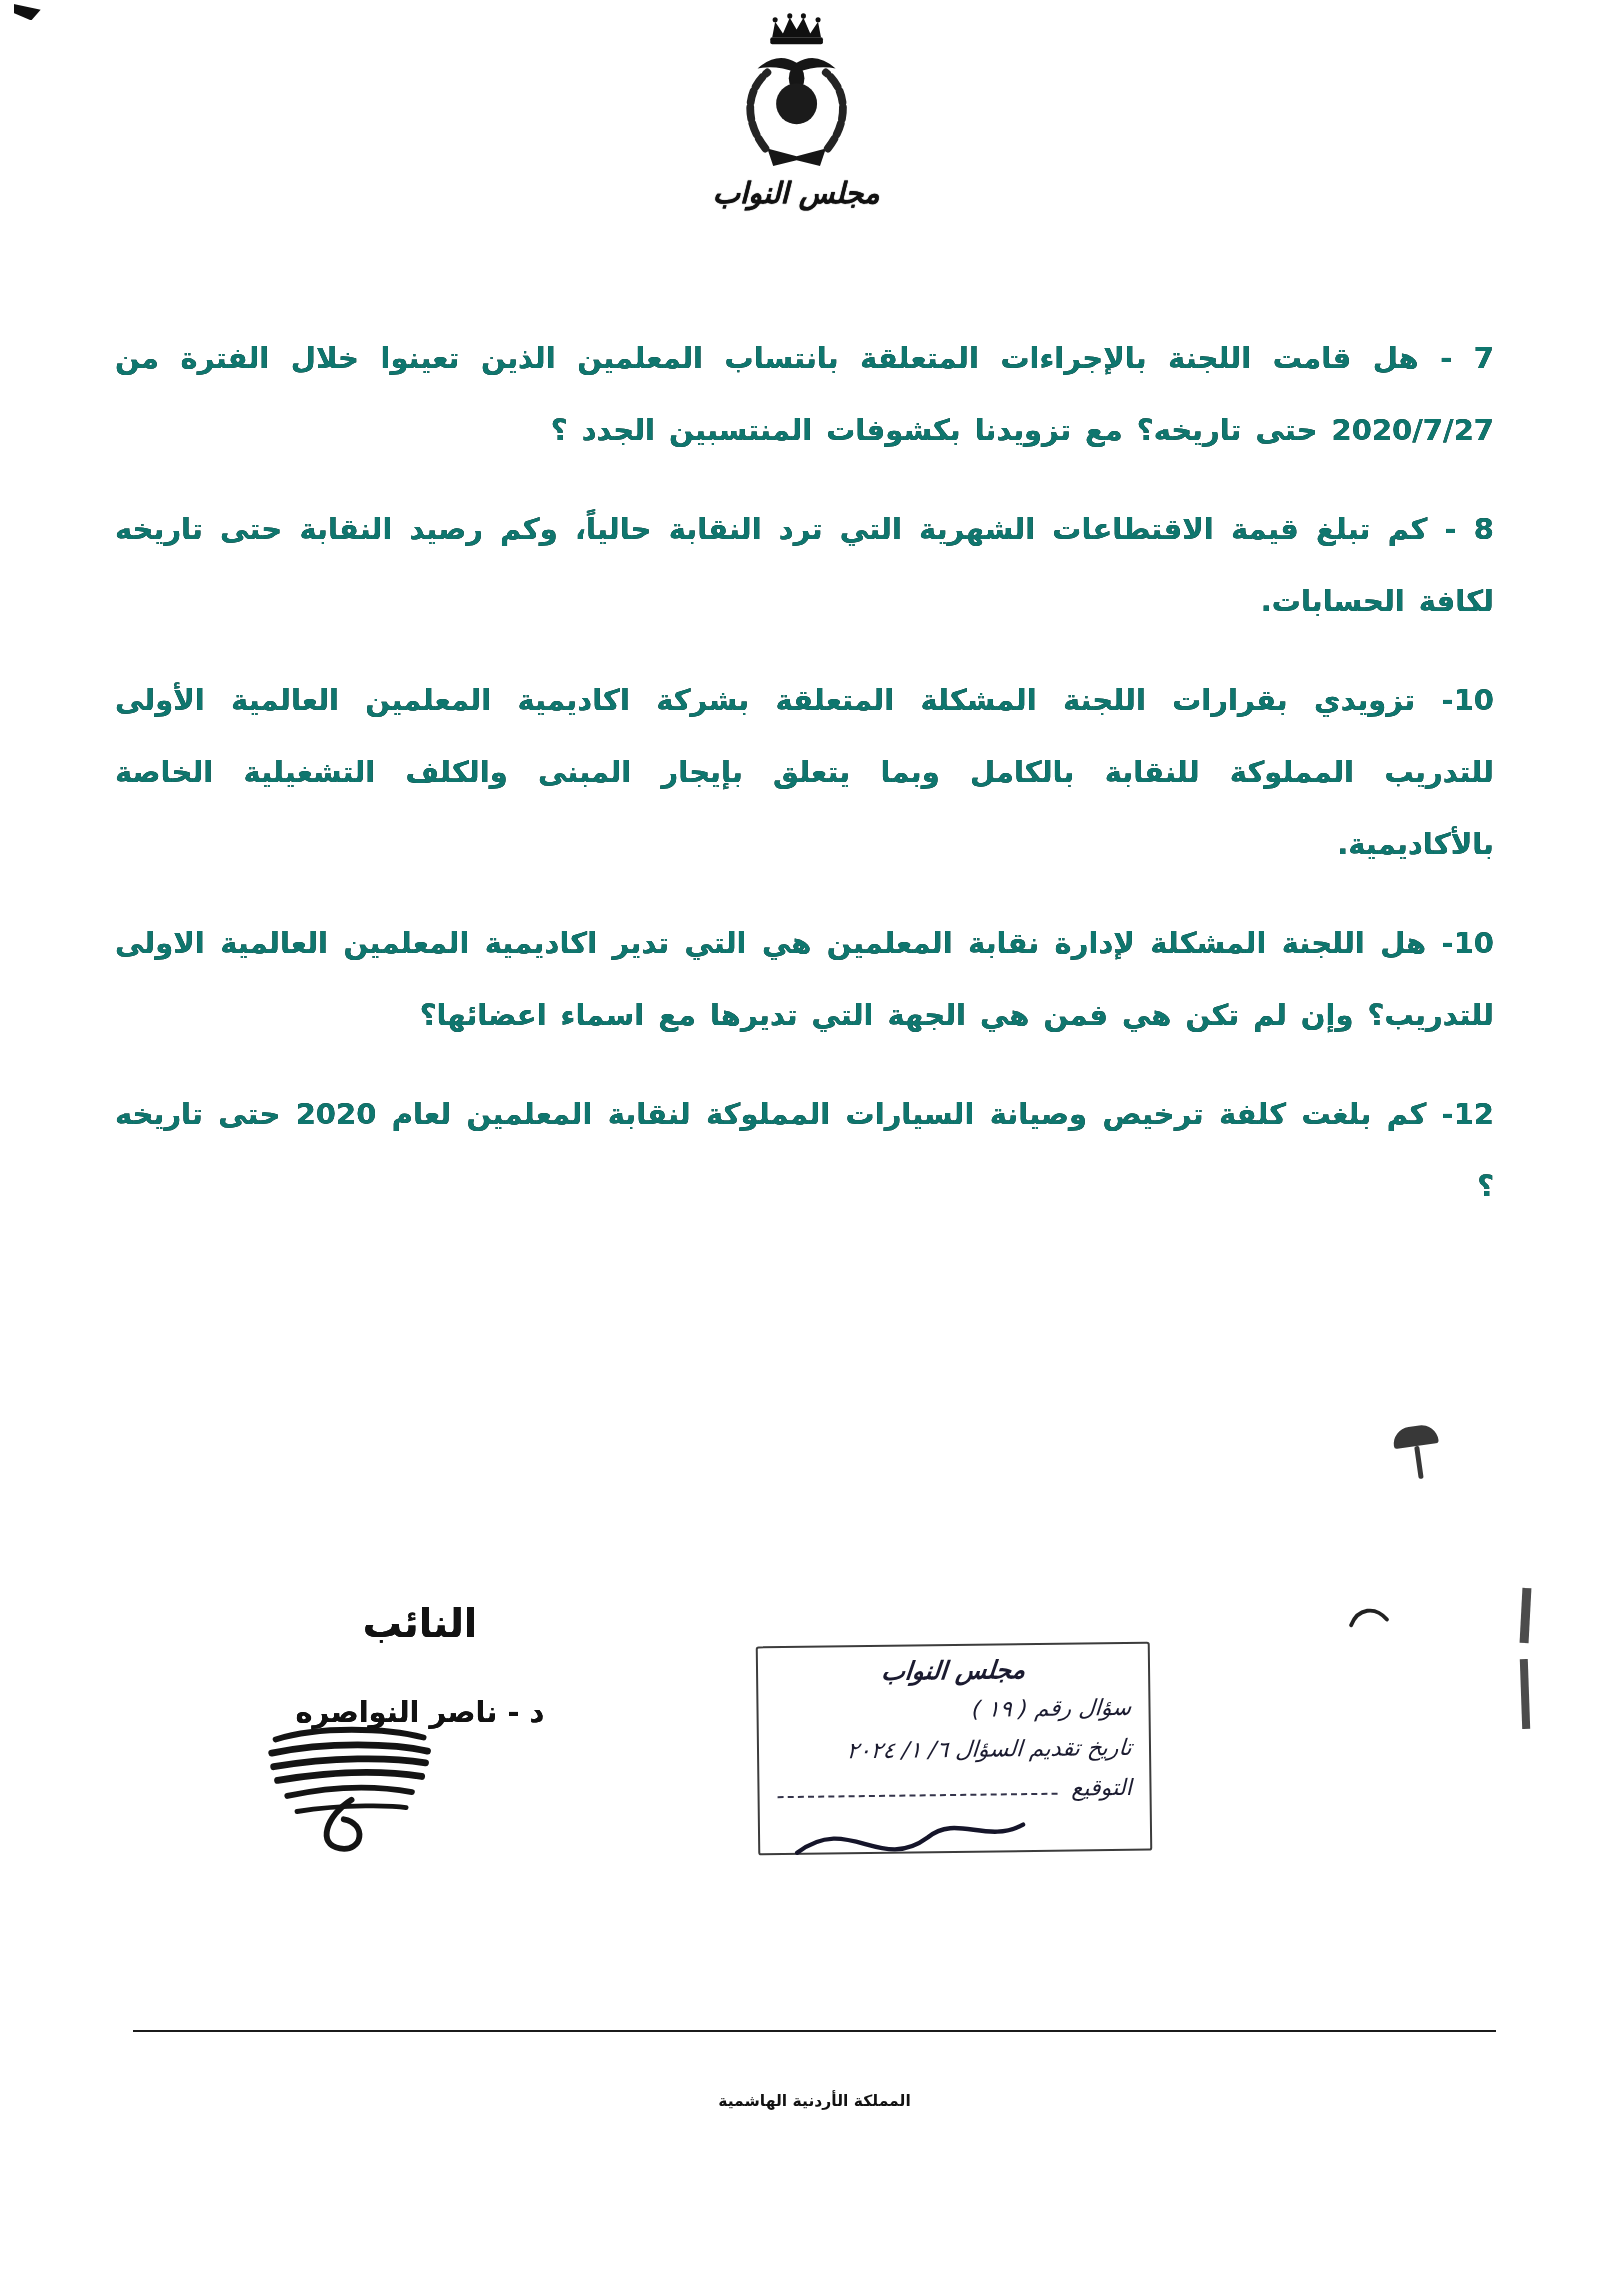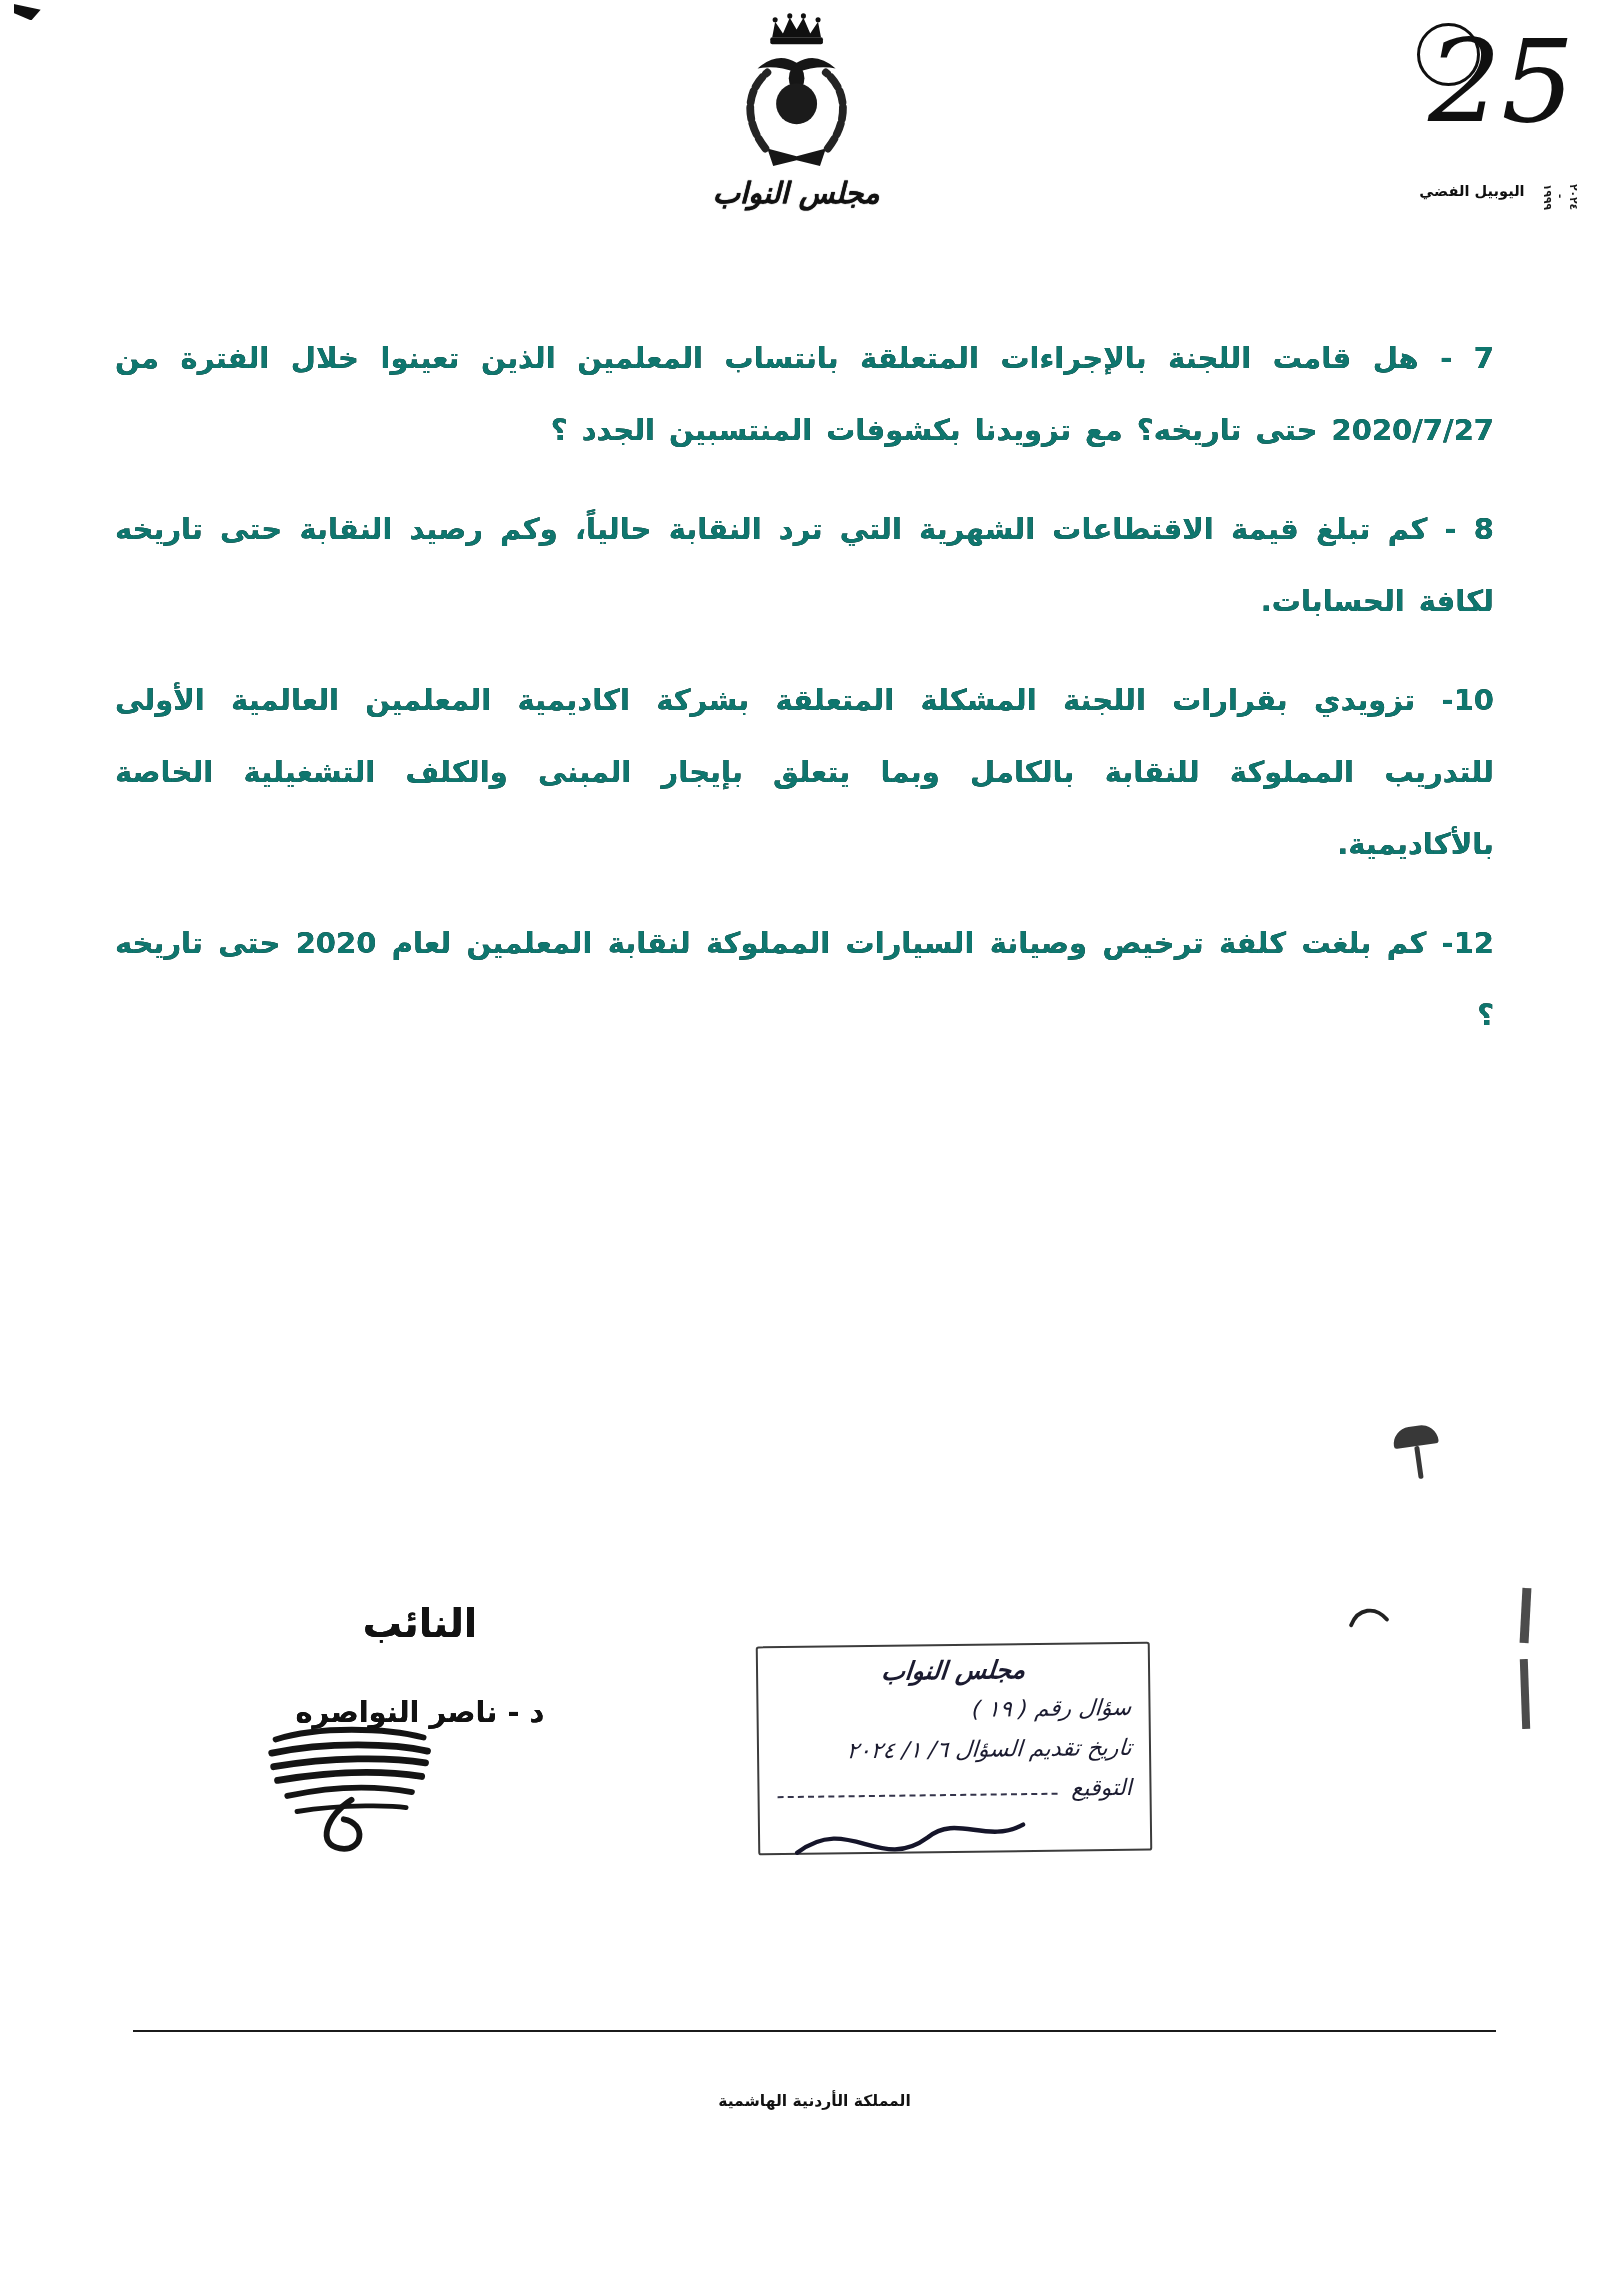--- a/index.html
+++ b/index.html
@@ -93,33 +93,26 @@
         <path d="M40,140 L70,148 L100,140 L94,158 L70,152 L46,158 Z" fill="#161616"></path>
       </g>
       <g fill="none" stroke="#242424" stroke-width="8" stroke-linecap="round" stroke-dasharray="12 5">
         <path d="M38,140 C16,112 18,80 40,62"></path>
         <path d="M102,140 C124,112 122,80 100,62"></path>
       </g>
     </svg>
     <div class="emblem-title">مجلس النواب</div>
   </div>
 
-  <div class="jubilee">
-    <div class="jubilee-mark">
-      <span class="jubilee-circle"></span>
-      <span class="jubilee-number">25</span>
-    </div>
-    <div class="jubilee-label">اليوبيل الفضي</div>
-    <div class="jubilee-years">٢٠٢٤ - ١٩٩٩</div>
-  </div>
 
   <main class="questions">
     <p class="q">7 -  هل قامت اللجنة بالإجراءات المتعلقة بانتساب المعلمين الذين تعينوا خلال الفترة من 2020/7/27 حتى تاريخه؟ مع تزويدنا بكشوفات المنتسبين الجدد ؟</p>
     <p class="q">8 -  كم تبلغ قيمة الاقتطاعات الشهرية التي ترد النقابة حالياً، وكم رصيد النقابة حتى تاريخه لكافة الحسابات.</p>
     <p class="q">10- تزويدي بقرارات اللجنة المشكلة المتعلقة بشركة اكاديمية المعلمين العالمية الأولى للتدريب المملوكة للنقابة بالكامل وبما يتعلق بإيجار المبنى والكلف التشغيلية الخاصة بالأكاديمية.</p>
+    <p class="q">10- هل اللجنة المشكلة لإدارة نقابة المعلمين هي التي تدير اكاديمية المعلمين العالمية الاولى للتدريب؟ وإن لم تكن هي فمن هي الجهة التي تديرها مع اسماء اعضائها؟</p>
     <p class="q">12- كم بلغت كلفة ترخيص وصيانة السيارات المملوكة لنقابة المعلمين لعام 2020 حتى تاريخه ؟</p>
   </main>
 
   <div class="sig">
     <div class="sig-title">النائب</div>
     <div class="sig-name">د - ناصر النواصره</div>
     <svg class="sig-scribble" width="195" height="146" viewBox="0 0 200 150">
       <g fill="none" stroke="#141414" stroke-linecap="round">
         <path d="M20,20 C64,6 134,8 172,18" stroke-width="6"></path>
         <path d="M16,34 C72,22 142,24 176,32" stroke-width="7"></path>

